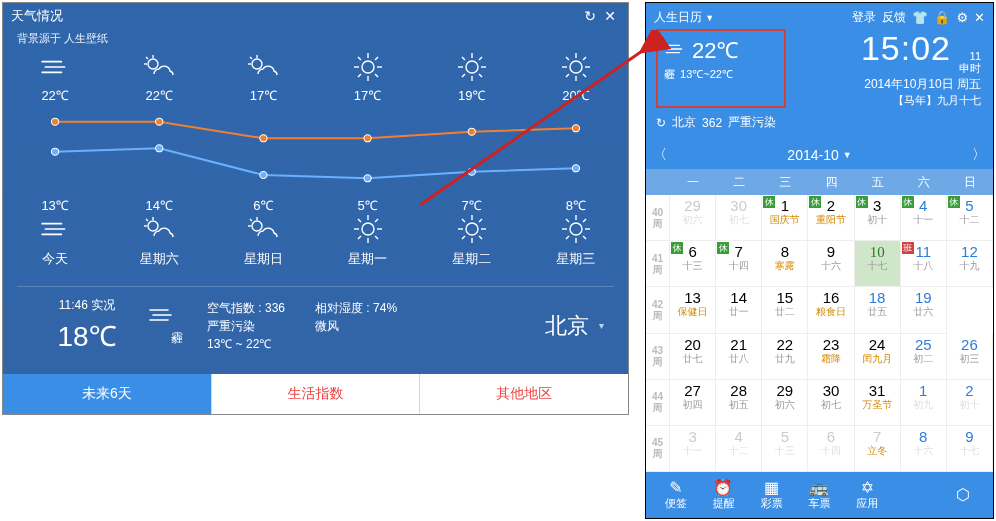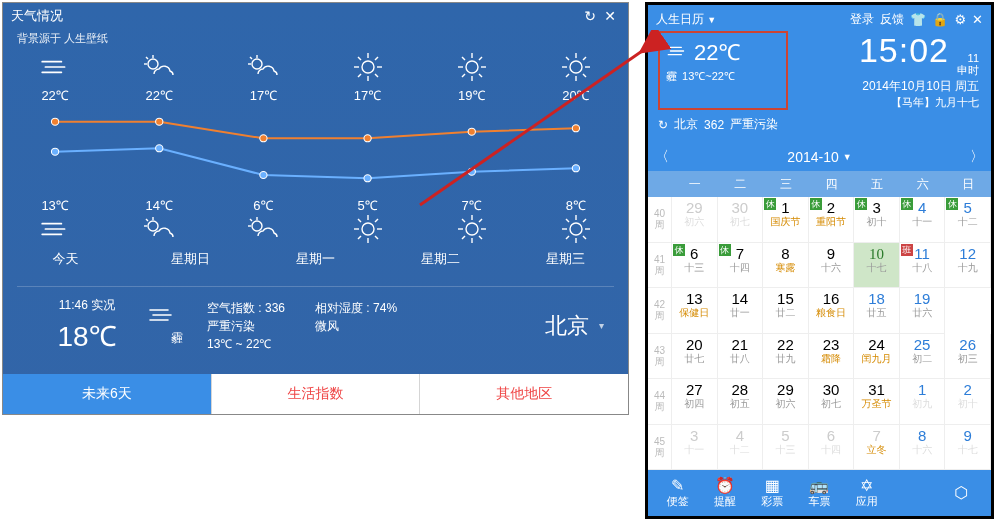--- a/index.html
+++ b/index.html
@@ -69,21 +69,21 @@
     cursor:pointer;
   }
   .wp-tab.active { background:#3a8ee6; color:#fff; }
   .wp-tab:last-child { border-right:none; }
 
   
   .cal-panel {
     position:absolute;
     right:2px; top:2px;
     width:349px; height:517px;
-    border:3px solid #000000;
+    border:1px solid #000000;
     background:#fff;
     display:flex; flex-direction:column;
   }
   .cp-top {
     background:#3a8ee6; color:#fff;
     padding:4px 8px 6px;
   }
   .cp-titlebar { display:flex; align-items:center; height:20px; font-size:12px; }
   .cp-title { flex:1; }
   .cp-act { margin-left:6px; cursor:pointer; font-size:12px; }
@@ -126,20 +126,21 @@
     background:#6ea9e6; color:#fff; font-size:12px;
   }
   .cp-dow .wk { font-size:10px; opacity:.7; }
 
   .cp-grid { flex:1; display:grid; grid-template-rows: repeat(6,1fr); }
   .cp-week { display:grid; grid-template-columns: 24px repeat(7,1fr); }
   .wkno {
     display:flex; flex-direction:column; align-items:center; justify-content:center;
     font-size:10px; color:#bbb; border-right:1px solid #eee; border-bottom:1px solid #eee;
     line-height:11px;
+    font-weight:bold;
   }
   .cell {
     border-right:1px solid #eee; border-bottom:1px solid #eee;
     text-align:center; padding-top:3px;
     position:relative; cursor:pointer;
   }
   .cell .d { font-size:15px; line-height:16px; }
   .cell .s { font-size:10px; color:#999; line-height:12px; }
   .cell.dim .d { color:#ccc; }
   .cell.dim .s { color:#ddd; }
@@ -386,20 +387,23 @@
             </g>
           </svg>
         </div>
     </div>
     </div>
   <div class="forecast-row" id="lblRow">
       <div class="day">
       <div class="lbl">今天</div>
     </div>
       <div class="day">
+      <div class="lbl">星期六</div>
+    </div>
+      <div class="day">
       <div class="lbl">星期日</div>
     </div>
       <div class="day">
       <div class="lbl">星期一</div>
     </div>
       <div class="day">
       <div class="lbl">星期二</div>
     </div>
       <div class="day">
       <div class="lbl">星期三</div>

